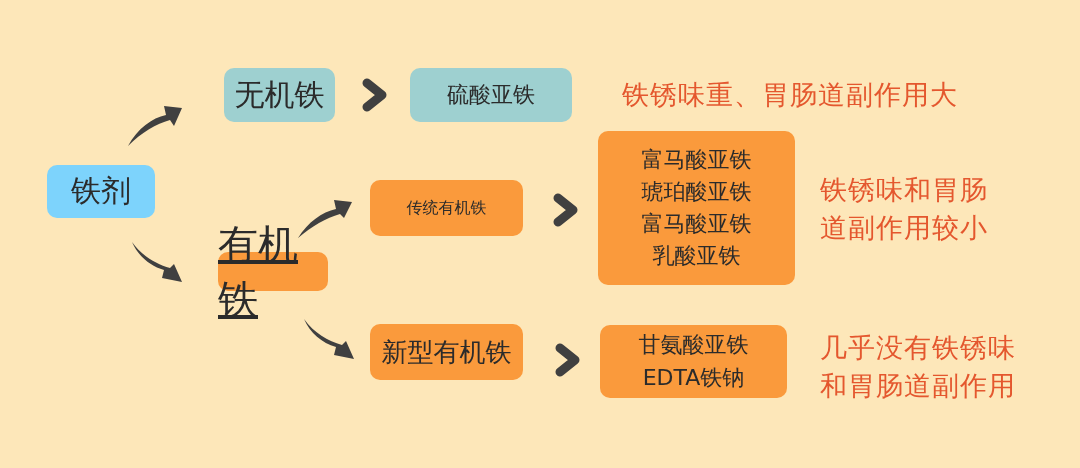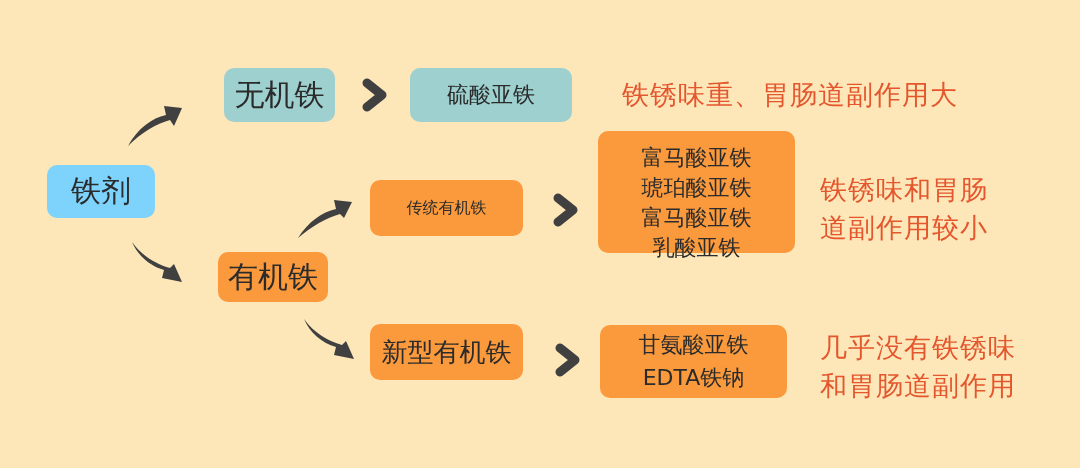--- a/index.html
+++ b/index.html
@@ -47,41 +47,41 @@
 </svg>
 
 <div class="box teal" style="left:410px; top:68px; width:162px; height:54px; font-size:22px;">
   <span>硫酸亚铁</span>
 </div>
 
 <div class="note" style="left:622px; top:76px;">
   <span>铁锈味重、胃肠道副作用大</span>
 </div>
 
-<div class="box orange" style="left:218px; top:252px; width:110px; height:50px; font-size:30px;">
+<div class="box orange" style="left:218px; top:252px; width:110px; height:39px; font-size:40px;text-decoration:underline;">
   <span>有机铁</span>
 </div>
 
 <svg class="arrow" style="left:292px; top:196px;" width="66" height="46" viewBox="0 0 66 46">
   <path d="M6 42 C 16 26, 30 16, 44 13 L 42 4 L 60 6 L 52 22 L 48 18 C 34 22, 20 30, 6 42 Z" fill="#404040"></path>
 </svg>
 
 <svg class="arrow" style="left:300px; top:315px;" width="60" height="50" viewBox="0 0 60 50">
   <path d="M4 4 C 10 18, 22 28, 36 32 L 34 40 L 54 44 L 46 26 L 42 30 C 28 26, 14 18, 4 4 Z" fill="#404040"></path>
 </svg>
 
 <div class="box orange" style="left:370px; top:180px; width:153px; height:56px; font-size:16px;">
   <span>传统有机铁</span>
 </div>
 
 <svg class="arrow" style="left:553px; top:193px;" width="26" height="34" viewBox="0 0 26 34">
   <path d="M5 5 L 20 17 L 5 29" fill="none" stroke="#404040" stroke-width="9" stroke-linecap="round" stroke-linejoin="round"></path>
 </svg>
 
-<div class="box orange multi" style="left:598px; top:131px; width:197px; height:122px; font-size:22px; padding:12px 0;">
+<div class="box orange multi" style="left:598px; top:131px; width:197px; height:154px; font-size:22px; padding:12px 0;">
   <span>富马酸亚铁</span>
   <span>琥珀酸亚铁</span>
   <span>富马酸亚铁</span>
   <span>乳酸亚铁</span>
 </div>
 
 <div class="note" style="left:820px; top:171px;">
   <div>铁锈味和胃肠</div>
   <div>道副作用较小</div>
 </div>

